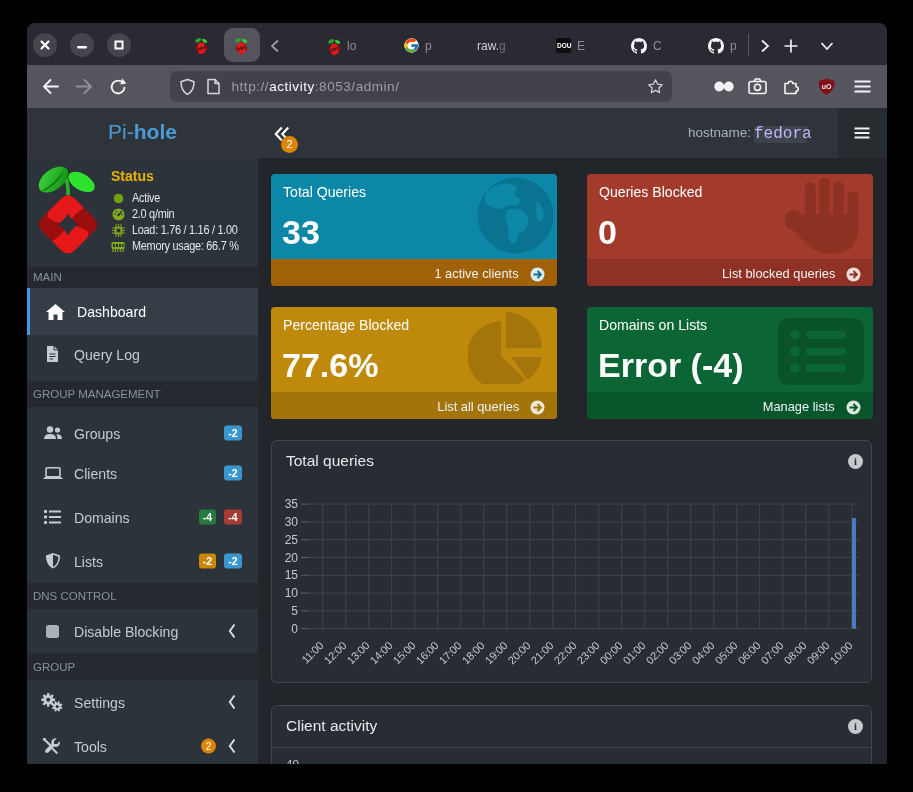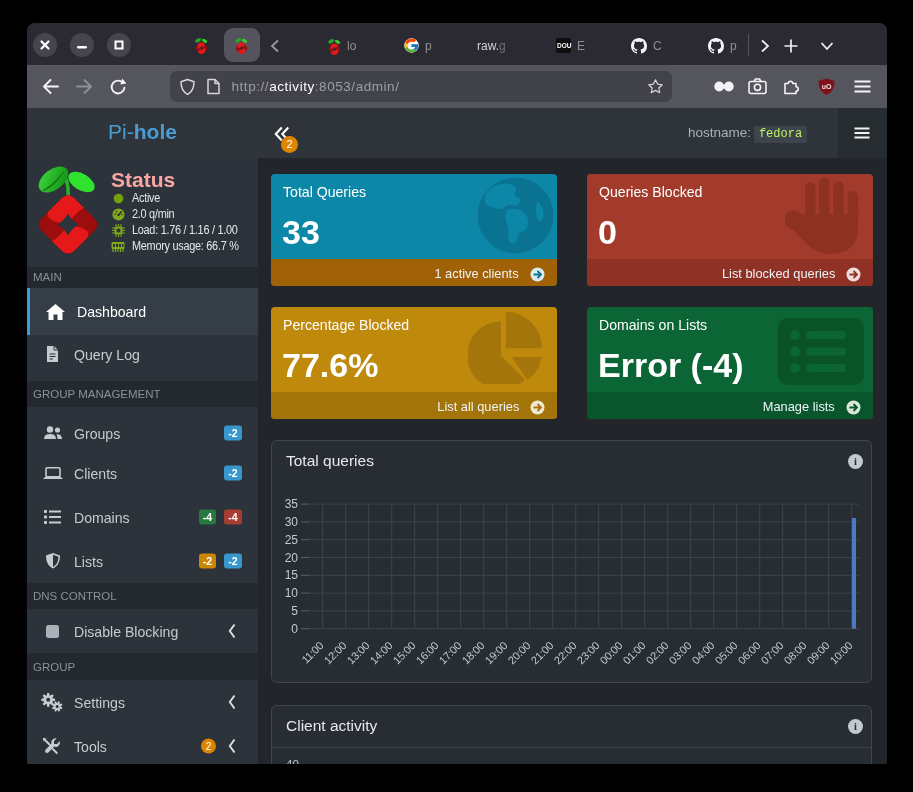--- a/index.html
+++ b/index.html
@@ -202,21 +202,21 @@
     </svg>
   </div>
   <div id="pnav">
     <div id="pnavdark"></div>
     <div id="logo">Pi-<b>hole</b></div>
     <svg class="abs" style="left:247px; top:18px;" width="16" height="16">
         <path d="M7.8 1.5 L1.8 8 L7.8 14.5 M14.3 1.5 L8.3 8 L14.3 14.5" fill="none" stroke="#fff" stroke-width="2.1"></path>
       </svg>
     <div class="abs" style="left:254px; top:28px; width:17px; height:17px; border-radius:50%; background:#dd8500; color:#fff; font-size:11px; text-align:center; line-height:17px;">2</div>
     <div class="abs" style="right:136px; top:17px; font-size:13.5px; color:#a9b1b8;">hostname:</div>
-    <div class="abs" style="left:727px; top:18px; width:53px; height:17px; background:#3d444b; border-radius:1px; text-align:center; font-family:'Liberation Mono',monospace; font-size:12px; line-height:17px; color:#bef264;">fedora</div>
+    <div class="abs" style="left:727px; top:18px; width:53px; height:17px; background:#3d444b; border-radius:1px; text-align:center; font-family:'Liberation Mono',monospace; font-size:16px; line-height:17px; color:#c4b5fd;">fedora</div>
     <svg class="abs" style="left:827px; top:19px;" width="16" height="12">
       <path d="M0.5 1.5 H15.5 M0.5 6 H15.5 M0.5 10.5 H15.5" stroke="#eef1f3" stroke-width="2.2"></path>
     </svg>
   </div>
   <div id="sidebar">
 
     <svg class="abs" style="left:11px; top:4px;" width="60" height="92" viewBox="0 0 60 92">
       <defs>
         <linearGradient id="leafL" x1="0" y1="0" x2="1" y2="1">
           <stop offset="0" stop-color="#41d941"></stop>
@@ -231,21 +231,21 @@
       <path d="M4.5 28.5 Q14.5 23.5 25.5 9.5 L26 10.1 Q16.5 24.5 5.5 29.3 Z" fill="#127012"></path>
       <ellipse cx="43.5" cy="20" rx="14.5" ry="8.2" fill="#2ee22e" transform="rotate(31 43.5 20)"></ellipse>
       <g clip-path="url(#bc)">
         <rect x="-2" y="28" width="64" height="66" fill="#9c0d0d"></rect>
         <path d="M9.5 54.5 C10.5 40.5 19.5 33.3 30 33.6 C39 33.9 44.8 38.6 46.8 45.5 C39.8 49.6 33.9 54 31.8 63 C22 61.2 14 59.5 9.5 54.5 Z" fill="#e51919"></path>
         <path d="M9.5 54.5 C10.5 40.5 19.5 33.3 30 33.6 C39 33.9 44.8 38.6 46.8 45.5 C39.8 49.6 33.9 54 31.8 63 C22 61.2 14 59.5 9.5 54.5 Z" fill="#e51919" transform="rotate(180 30 62.5)"></path>
       </g>
       <path d="M30 51.5 C32.7 56.5 35.8 59.7 40.8 62.5 C35.8 65.3 32.7 68.5 30 73.5 C27.3 68.5 24.2 65.3 19.2 62.5 C24.2 59.7 27.3 56.5 30 51.5 Z" fill="#2c333a"></path>
     </svg>
 
-    <div class="abs" style="left:84px; top:10px; font-size:21px; font-weight:bold; color:#fca5a5;">Status</div>
+    <div class="abs" style="left:84px; top:10px; font-size:14px; font-weight:bold; color:#eab308;">Status</div>
     <svg class="abs" style="left:86px; top:35px;" width="11" height="11">
         <circle cx="5.5" cy="5.5" r="4.8" fill="#72a10d"></circle>
       </svg>
     <div class="stat-row" style="top:33px;">Active</div>
     <svg class="abs" style="left:85px; top:50px;" width="13" height="13" viewBox="0 0 13 13">
       <circle cx="6.5" cy="6.5" r="6" fill="#80a91c"></circle>
       <path d="M6.5 7 L9.5 3.5" stroke="#2c333a" stroke-width="1.4" stroke-linecap="round"></path>
       <circle cx="6.5" cy="7" r="1.2" fill="#2c333a"></circle>
       <circle cx="3.2" cy="6.2" r="0.8" fill="#2c333a"></circle>
       <circle cx="4.4" cy="3.8" r="0.8" fill="#2c333a"></circle>

